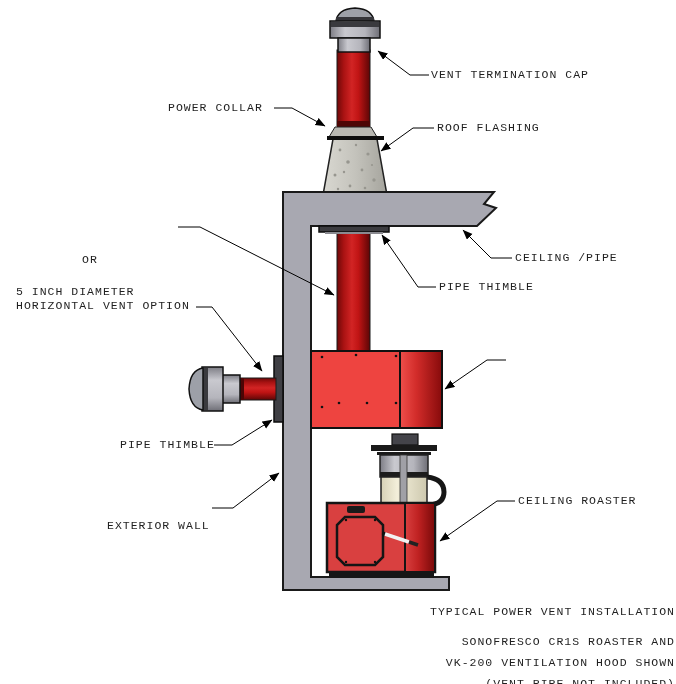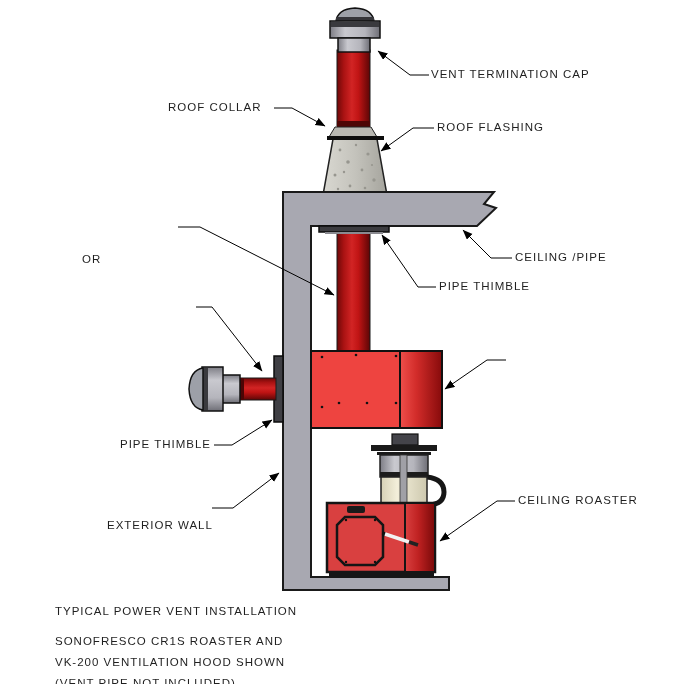--- a/index.html
+++ b/index.html
@@ -1,21 +1,21 @@
 <!DOCTYPE html>
 <html><head>
 <meta charset="utf-8">
 <style>
   html,body{margin:0;padding:0;background:#fff;}
   #stage{position:relative;width:676px;height:684px;background:#ffffff;overflow:hidden;
-         font-family:Liberation Sans, sans-serif;}
+         font-family:Liberation Mono, monospace;}
   #stage svg{position:absolute;left:0;top:0;}
   .lbl{position:absolute;font-size:11.5px;letter-spacing:1px;line-height:13.5px;
        color:#1f1f1f;white-space:pre-line;}
-  .cap{position:absolute;left:55px;width:620px;text-align:left;font-size:11.5px;
+  .cap{position:absolute;left:55px;width:620px;text-align:right;font-size:11.5px;
        letter-spacing:1px;color:#1f1f1f;white-space:pre-line;}
   .cap.sub{line-height:21px;}
 </style>
 </head>
 <body>
 
 <div id="stage">
 
 <svg width="676" height="684" viewBox="0 0 676 684">
   <defs>
@@ -176,23 +176,25 @@
     <path d="M512,258 L491,258 L463,230" marker-end="url(#arrow)"></path>
     <path d="M436,287 L418,287 L382,235" marker-end="url(#arrow)"></path>
     <path d="M506,360 L487,360 L445,389" marker-end="url(#arrow)"></path>
     <path d="M214,445 L232,445 L272,420" marker-end="url(#arrow)"></path>
     <path d="M212,508 L233,508 L279,473" marker-end="url(#arrow)"></path>
     <path d="M515,501 L497,501 L440,541" marker-end="url(#arrow)"></path>
   </g>
 </svg>
 
 <div class="lbl" style="left:431px;top:68px">VENT TERMINATION CAP</div>
-<div class="lbl" style="left:168px;top:101px">ROOF COLLAR</div>
+<div class="lbl" style="left:168px;top:101px">POWER COLLAR</div>
 <div class="lbl" style="left:437px;top:121px">ROOF FLASHING</div>
 <div class="lbl" style="left:82px;top:253px">OR</div>
+<div class="lbl" style="left:16px;top:285px">5 INCH DIAMETER
+HORIZONTAL VENT OPTION</div>
 <div class="lbl" style="left:515px;top:251px">CEILING /PIPE</div>
 <div class="lbl" style="left:439px;top:280px">PIPE THIMBLE</div>
 <div class="lbl" style="left:120px;top:438px">PIPE THIMBLE</div>
 <div class="lbl" style="left:107px;top:519px">EXTERIOR WALL</div>
 <div class="lbl" style="left:518px;top:494px">CEILING ROASTER</div>
 
 <div class="cap" style="top:605px">TYPICAL POWER VENT INSTALLATION</div>
 <div class="cap sub" style="top:631px">SONOFRESCO CR1S ROASTER AND
 VK-200 VENTILATION HOOD SHOWN
 (VENT PIPE NOT INCLUDED)</div>

